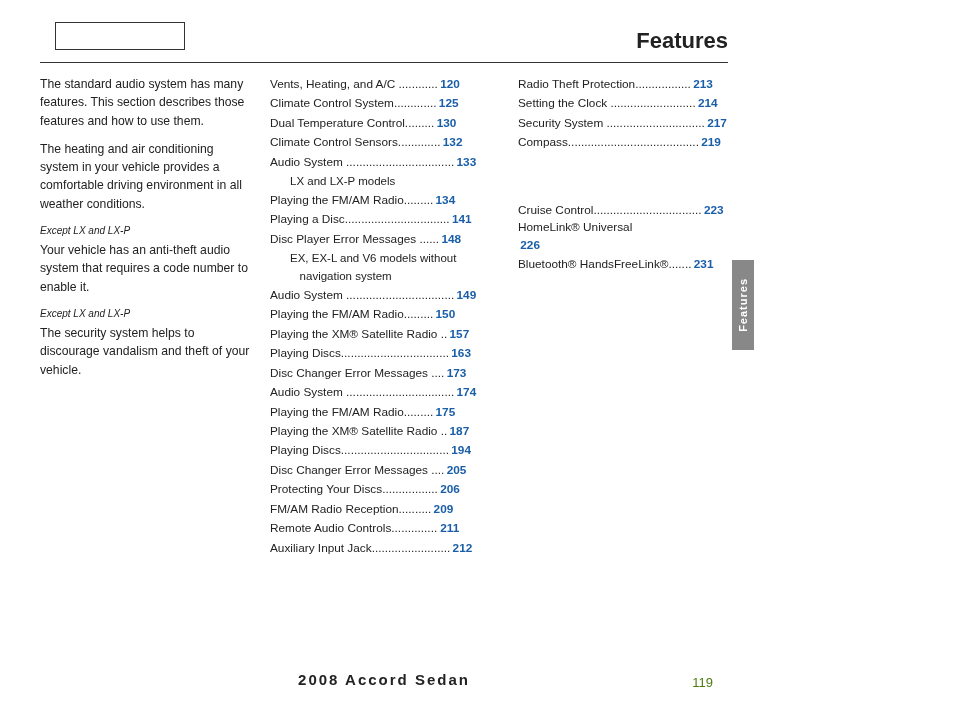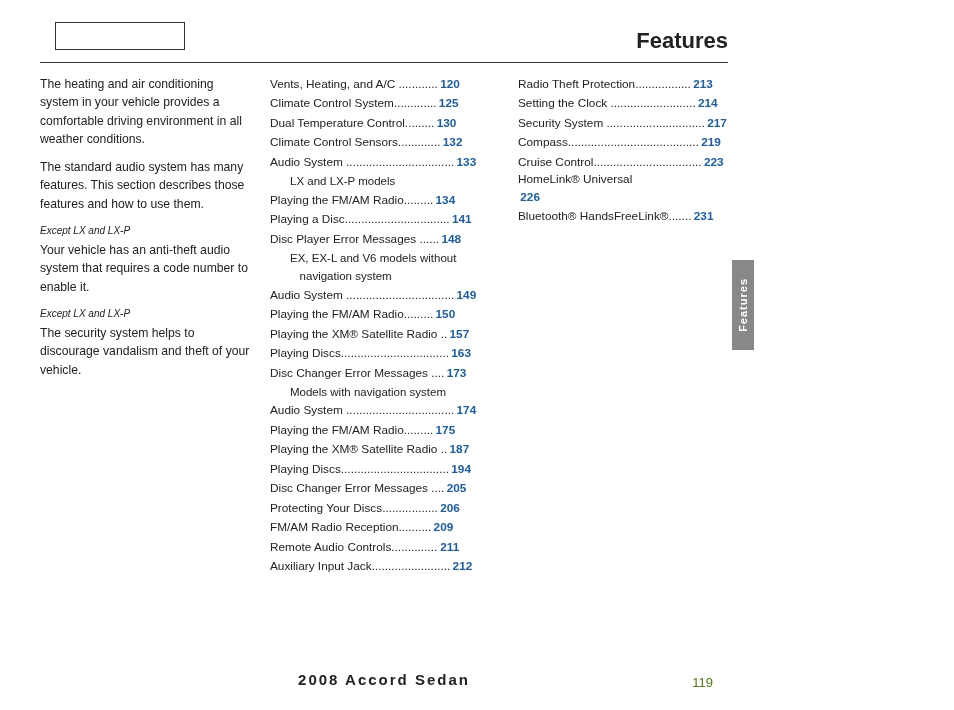--- a/index.html
+++ b/index.html
@@ -183,22 +183,22 @@
 
   <div class="top-box"></div>
 
   <div class="features-heading">Features</div>
 
   <hr class="top-hr">
 
   <div class="content-area">
 
     <div class="left-col">
+      <p>The standard audio system has many features. This section describes those features and how to use them.</p>
       <p>The heating and air conditioning system in your vehicle provides a comfortable driving environment in all weather conditions.</p>
-      <p>The standard audio system has many features. This section describes those features and how to use them.</p>
 
       <div>
         <p class="italic-label">Except LX and LX-P</p>
         <p>Your vehicle has an anti-theft audio system that requires a code number to enable it.</p>
       </div>
 
       <div>
         <p class="italic-label">Except LX and LX-P</p>
         <p>The security system helps to discourage vandalism and theft of your vehicle.</p>
       </div>
@@ -258,21 +258,20 @@
       </div>
       <div class="toc-line">
         <span class="label">Playing Discs.................................</span>
         <span class="pagenum" style="color:#1a5ea8;font-weight:bold;"> 163</span>
       </div>
       <div class="toc-line">
         <span class="label">Disc Changer Error Messages ....</span>
         <span class="pagenum" style="color:#1a5ea8;font-weight:bold;"> 173</span>
       </div>
 
-      <div class="italic-section">Models with navigation system</div>
 
       <div class="toc-line">
         <span class="label">Audio System .................................</span>
         <span class="pagenum" style="color:#1a5ea8;font-weight:bold;"> 174</span>
       </div>
       <div class="toc-line">
         <span class="label">Playing the FM/AM Radio.........</span>
         <span class="pagenum" style="color:#1a5ea8;font-weight:bold;"> 175</span>
       </div>
       <div class="toc-line">
@@ -318,21 +317,21 @@
       <div class="toc-line">
         <span class="label">Security System ..............................</span>
         <span class="pagenum" style="color:#1a5ea8;font-weight:bold;"> 217</span>
       </div>
       <div class="toc-line">
         <span class="label">Compass........................................</span>
         <span class="pagenum" style="color:#1a5ea8;font-weight:bold;"> 219</span>
       </div>
       <div class="toc-line">
         <span class="label">Cruise Control.................................</span>
-        <span class="pagenum" style="color:#1a5ea8;font-weight:bold;"> 223</span>
+        <span class="pagenum" style="color:#1a5ea8;font-weight:bold;margin-top:48px;"> 223</span>
       </div>
       <div class="toc-line" style="line-height:1.3;">
         <span class="label">HomeLink® Universal</span>
       </div>
       <div class="toc-line">
         <span class="pagenum" style="color:#1a5ea8;font-weight:bold;"> 226</span>
       </div>
       <div class="toc-line">
         <span class="label">Bluetooth® HandsFreeLink®.......</span>
         <span class="pagenum" style="color:#1a5ea8;font-weight:bold;"> 231</span>

